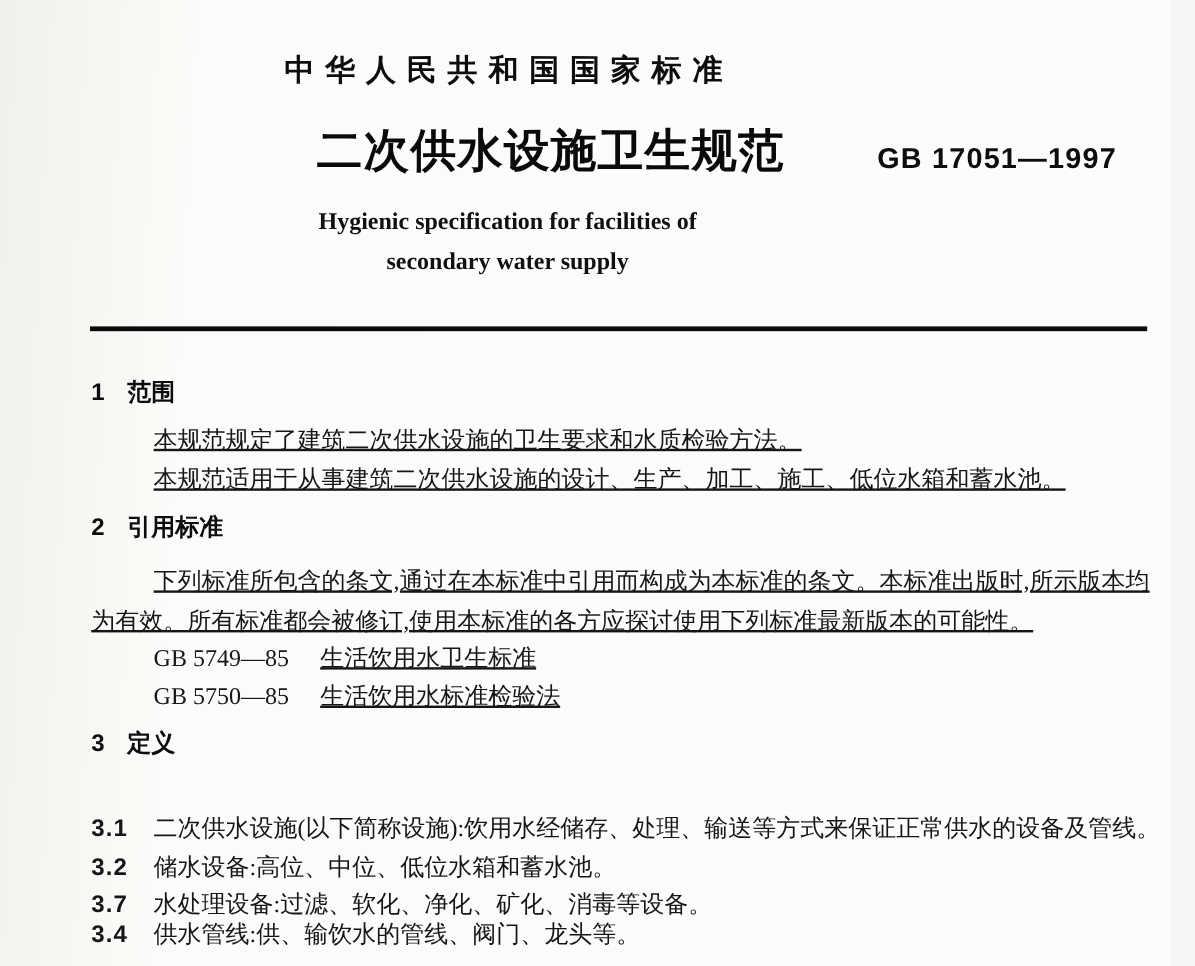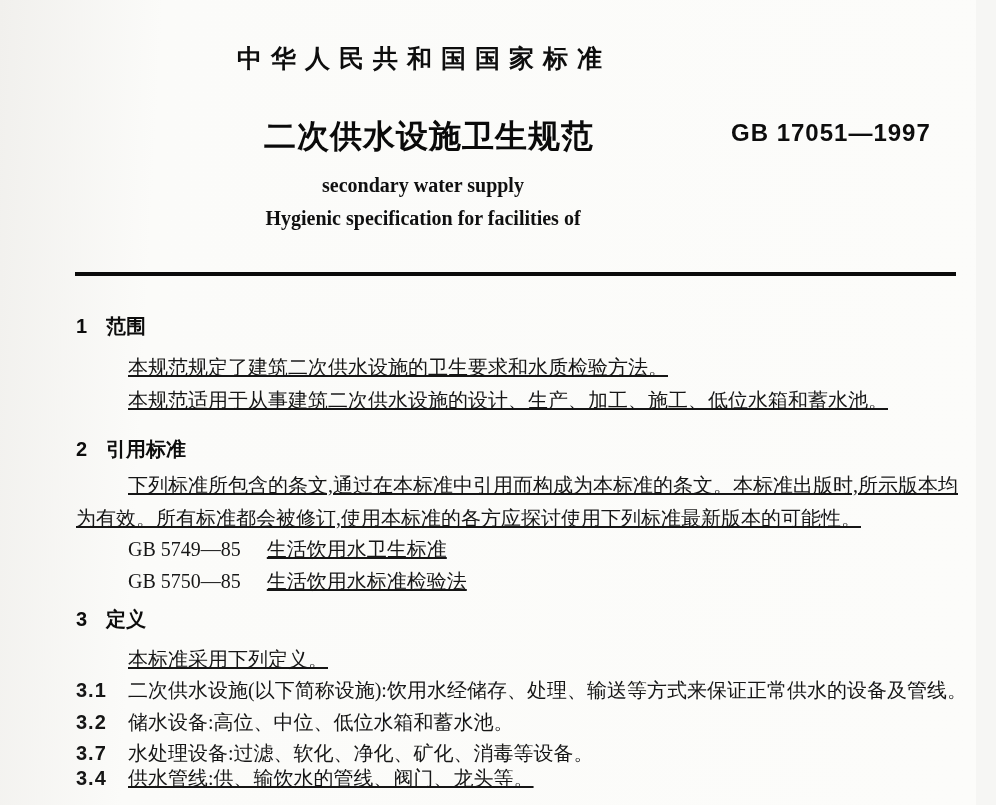--- a/index.html
+++ b/index.html
@@ -18,22 +18,22 @@
   .abs { position: absolute; white-space: nowrap; }
   .heiti { font-family: "Liberation Sans", sans-serif; font-weight: bold; }
   .songti { font-family: "Liberation Serif", serif; font-weight: normal; }
 
   .kicker {
     top: 42px; left: 237px;
     font-size: 25px; letter-spacing: 9px;
     color: #0d0d0d;
   }
   .title-cn {
-    top: 115px; left: 264px;
-    font-size: 32px; letter-spacing: 1px;
+    top: 100px; left: 264px;
+    font-size: 38px; letter-spacing: 1px;
     color: #0a0a0a;
     font-family: Liberation Mono, monospace;
   }
   .std-no {
     top: 119px; left: 731px;
     font-size: 24px; letter-spacing: 1px;
     color: #0d0d0d;
   }
   .en-title {
     top: 169px; left: 248px; width: 350px;
@@ -46,21 +46,21 @@
   .en-title div { white-space: nowrap; }
   .rule {
     top: 272px; left: 75px;
     width: 881px; height: 4px;
     background: #0b0b0b;
   }
 
   .sec-head { font-size: 20px; color: #0d0d0d; }
   .sec-head .sec-num { display: inline-block; min-width: 30px; }
   .sec-head-1 { top: 313px; left: 76px; }
-  .sec-head-2 { top: 436px; left: 76px; }
+  .sec-head-2 { top: 426px; left: 76px; }
   .sec-head-3 { top: 606px; left: 76px; }
 
   .body-line { font-size: 20px; line-height: 22px; color: #161616; text-decoration: underline; }
   .p-1a { top: 356px; left: 128px; }
   .p-1b { top: 389px; left: 128px; }
   .p-2a { top: 474px; left: 128px; }
   .p-2b { top: 507px; left: 76px; }
   .ref-1 { top: 538px; left: 128px; }
   .ref-2 { top: 570px; left: 128px; }
   .ref-code { display: inline-block; margin-right: 26px; }
@@ -70,35 +70,35 @@
   .def-item .item-num {
     font-family: "Liberation Sans", sans-serif;
     font-weight: bold;
     display: inline-block;
     min-width: 52px;
     letter-spacing: 1px;
   }
   .item-31 { top: 677px; left: 76px; }
   .item-32 { top: 709px; left: 76px; }
   .item-33 { top: 740px; left: 76px; }
-  .item-34 { top: 765px; left: 76px; text-decoration: underline; }
+  .item-34 { top: 765px; left: 76px; }
 </style>
 </head>
 <body>
 
 <div class="page">
 
   <div class="abs kicker heiti">中华人民共和国国家标准</div>
 
   <div class="abs title-cn heiti">二次供水设施卫生规范</div>
   <div class="abs std-no heiti">GB 17051—1997</div>
 
   <div class="abs en-title">
+    <div>Hygienic specification for facilities of</div>
     <div>secondary water supply</div>
-    <div>Hygienic specification for facilities of</div>
   </div>
 
   <div class="abs rule"></div>
 
   <div class="abs sec-head heiti sec-head-1">
     <span class="sec-num">1</span><span>范围</span>
   </div>
   <div class="abs body-line songti p-1a">本规范规定了建筑二次供水设施的卫生要求和水质检验方法。</div>
   <div class="abs body-line songti p-1b">本规范适用于从事建筑二次供水设施的设计、生产、加工、施工、低位水箱和蓄水池。</div>
 
@@ -110,21 +110,20 @@
   <div class="abs body-line songti ref-1">
     <span class="ref-code">GB 5749—85</span><span>生活饮用水卫生标准</span>
   </div>
   <div class="abs body-line songti ref-2">
     <span class="ref-code">GB 5750—85</span><span>生活饮用水标准检验法</span>
   </div>
 
   <div class="abs sec-head heiti sec-head-3">
     <span class="sec-num">3</span><span>定义</span>
   </div>
-  <div class="abs body-line songti p-3intro">本标准采用下列定义。</div>
 
   <div class="abs def-item songti item-31">
     <span class="item-num">3.1</span><span>二次供水设施(以下简称设施):饮用水经储存、处理、输送等方式来保证正常供水的设备及管线。</span>
   </div>
   <div class="abs def-item songti item-32">
     <span class="item-num">3.2</span><span>储水设备:高位、中位、低位水箱和蓄水池。</span>
   </div>
   <div class="abs def-item songti item-33">
     <span class="item-num">3.7</span><span>水处理设备:过滤、软化、净化、矿化、消毒等设备。</span>
   </div>

